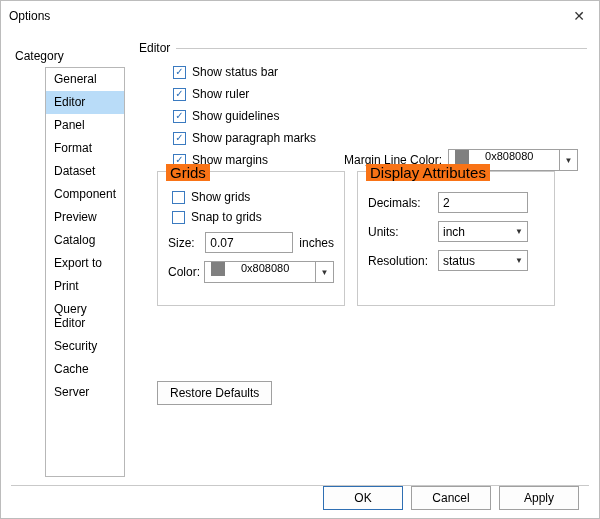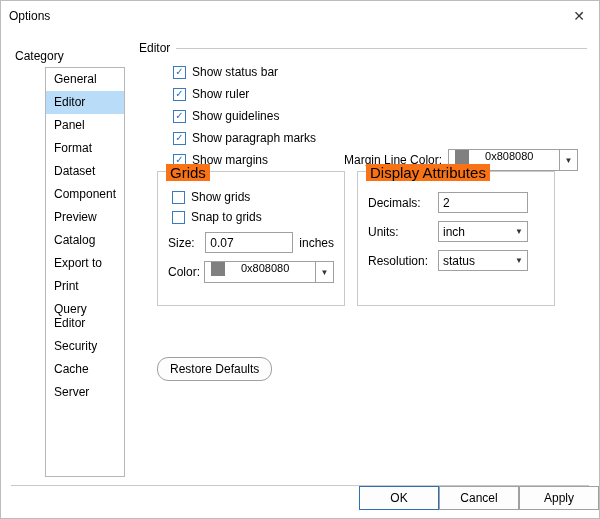--- a/index.html
+++ b/index.html
@@ -159,21 +159,21 @@
   }
   .combo .cval { flex:1; padding:0 4px; }
   .combo .cdd {
     width:16px; height:100%;
     display:flex; align-items:center; justify-content:center;
     font-size:8px; color:#333;
   }
 
   .restore-btn {
     position:absolute;
-    left:32px; top:316px;border-radius:11px;
+    left:32px; top:340px;
   }
 
   .btn {
     height:24px;
     border:1px solid #a0a0a0;
     background:#fdfdfd;
     padding:0 12px;
     font-family:inherit; font-size:12px;
     display:inline-flex; align-items:center; justify-content:center;
     min-width:80px;
@@ -182,22 +182,22 @@
   .btn.primary {
     border:1px solid #2f6fb3;
   }
 
   .footer {
     height:48px;
     border-top:0;
     display:flex;
     align-items:center;
     justify-content:flex-end;
-    padding:0 0;
-    gap:0;
+    padding:0 20px;
+    gap:8px;
     position:relative;
   }
   .footer::before {
     content:"";
     position:absolute; left:10px; right:10px; top:8px;
     height:1px; background:#c9c9c9;
   }
 </style>
 </head>
 <body>

